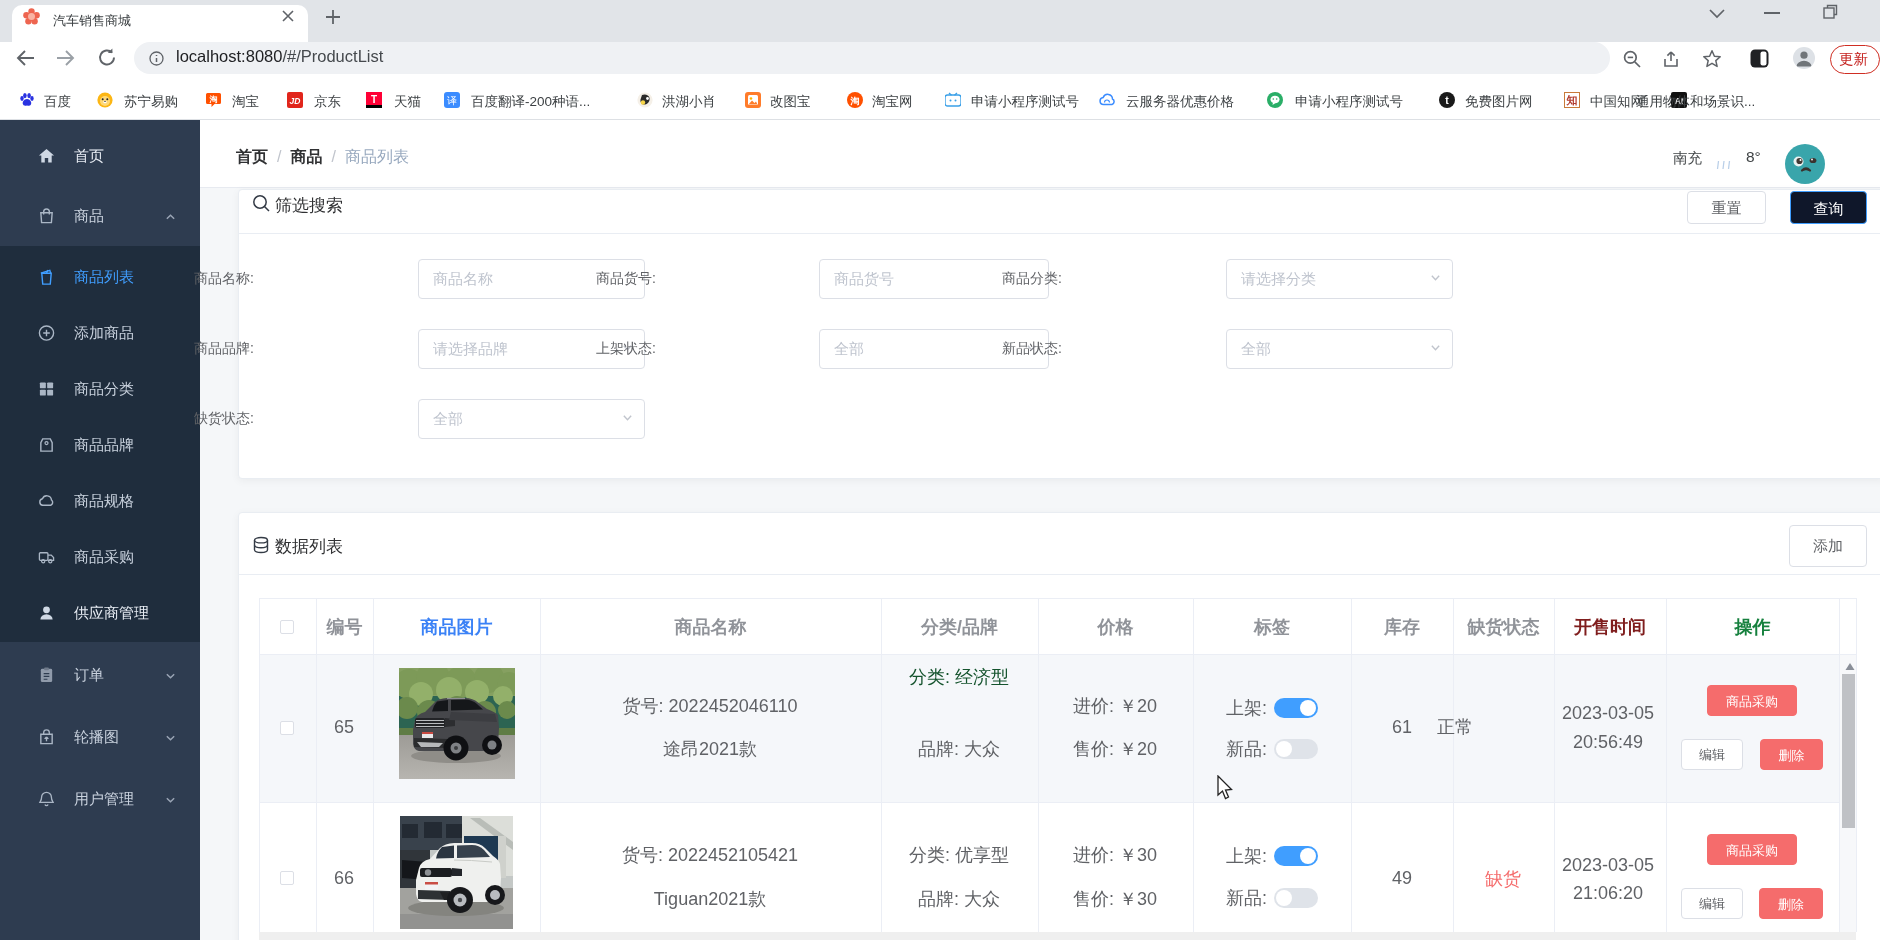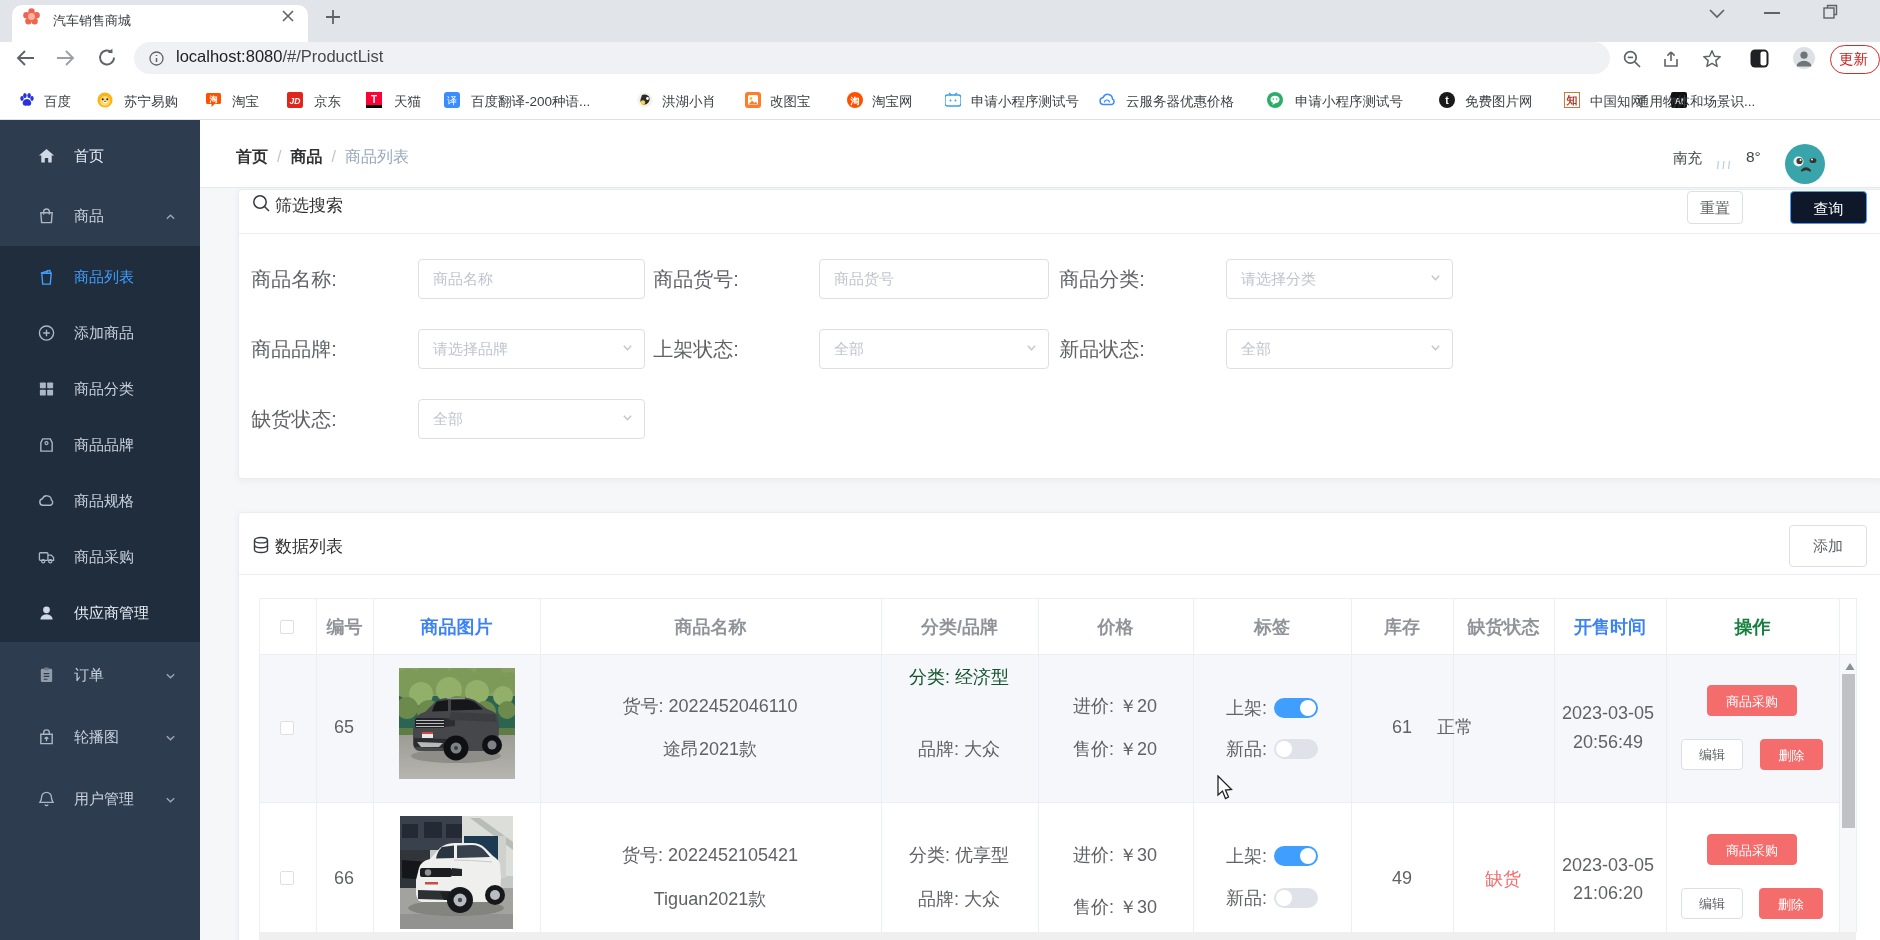--- a/index.html
+++ b/index.html
@@ -19,21 +19,21 @@
 .mi{position:absolute;left:74px;font-size:15px;color:#c9d2de;white-space:nowrap;transform:translateY(-50%);}
 .mic{position:absolute;left:38px;width:17px;height:17px;transform:translateY(-50%);}
 .chev{position:absolute;left:165px;width:11px;height:11px;transform:translateY(-50%);}
 #apphead{left:200px;top:120px;width:1680px;height:67px;background:#fff;border-bottom:1px solid #e7eaf0;}
 #main{left:200px;top:188px;width:1680px;height:752px;background:#f5f7f9;}
 .card{position:absolute;background:#fff;border:1px solid #e9edf2;border-radius:4px;box-shadow:0 2px 8px rgba(0,0,0,.05);}
 .cardtitle{position:absolute;font-size:17px;color:#303133;}
 .btn{position:absolute;box-sizing:border-box;border:1px solid #dcdfe6;border-radius:4px;background:#fff;color:#606266;text-align:center;}
 .btn.primary{background:#0f172a;border-color:#409eff;color:#fff;}
 .btn.danger{background:#f56c6c;border-color:#f56c6c;color:#fff;}
-.flabel{position:absolute;font-size:20px;color:#606266;text-align:center;transform:translateY(-50%);white-space:nowrap;}
+.flabel{position:absolute;font-size:14px;color:#606266;text-align:left;transform:translateY(-50%);white-space:nowrap;}
 .finput{position:absolute;box-sizing:border-box;height:40px;border:1px solid #dcdfe6;border-radius:4px;background:#fff;}
 .ph{position:absolute;left:15px;top:50%;transform:translateY(-50%);font-size:15px;color:#bfc4ce;white-space:nowrap;}
 .selarrow{position:absolute;right:12px;top:13px;width:11px;height:11px;}
 .ct{position:absolute;font-size:18px;color:#606266;white-space:nowrap;}
 .ctc{transform:translate(-50%,-50%);}
 .cbx{position:absolute;width:14px;height:14px;border:1px solid #dcdfe6;border-radius:2px;background:#fff;box-sizing:border-box;}
 .toggle{position:absolute;width:44px;height:20px;border-radius:10px;}
 .knob{position:absolute;top:2px;width:16px;height:16px;border-radius:50%;background:#fff;}
 </style>
 </head>
@@ -308,21 +308,21 @@
     </svg></div>
 
 <div class="abs" id="main"></div>
 
 <div class="card" style="left:238px;top:189px;width:1646px;height:288px;"></div>
 <svg class="abs" style="left:252px;top:194px" width="18" height="18" viewBox="0 0 18 18">
     <circle cx="8" cy="8" r="6.2" fill="none" stroke="#333a45" stroke-width="1.5"></circle>
     <path d="M12.5 12.5 L17 17" stroke="#333a45" stroke-width="1.5"></path>
   </svg>
 <div class="cardtitle" style="left:275px;top:194px;">筛选搜索</div>
-<div class="btn" style="left:1687px;top:191px;width:56px;height:33px;font-size:15px;line-height:31px;">重置</div>
+<div class="btn" style="left:1687px;top:191px;width:79px;height:33px;font-size:15px;line-height:31px;">重置</div>
 <div class="btn primary" style="left:1790px;top:191px;width:77px;height:33px;font-size:15px;line-height:33px;">查询</div>
 <div class="abs" style="left:239px;top:233px;width:1641px;height:1px;background:#e9edf3;"></div>
 
 <div class="flabel" style="left:194px;top:279px;width:200px;">商品名称:</div>
 <div class="finput" style="left:418px;top:259px;width:227px;"></div>
 <div class="abs" style="left:418px;top:259px;width:227px;height:40px;">
     <span class="ph">商品名称</span>
   </div>
 <div class="flabel" style="left:596px;top:279px;width:200px;">商品货号:</div>
 <div class="finput" style="left:819px;top:259px;width:230px;"></div>
@@ -404,21 +404,21 @@
 <div class="abs" style="left:1839px;top:598px;width:1px;height:334px;background:#ebeef5;"></div>
 <div class="abs" style="left:1856px;top:598px;width:1px;height:334px;background:#ebeef5;"></div>
 <div class="ct ctc" style="left:344.5px;top:627px;font-weight:bold;color:#909399;">编号</div>
 <div class="ct ctc" style="left:456.5px;top:627px;font-weight:bold;color:#3b82f6;">商品图片</div>
 <div class="ct ctc" style="left:710.5px;top:627px;font-weight:bold;color:#909399;">商品名称</div>
 <div class="ct ctc" style="left:959.5px;top:627px;font-weight:bold;color:#909399;">分类/品牌</div>
 <div class="ct ctc" style="left:1115.5px;top:627px;font-weight:bold;color:#909399;">价格</div>
 <div class="ct ctc" style="left:1272.0px;top:627px;font-weight:bold;color:#909399;">标签</div>
 <div class="ct ctc" style="left:1402.0px;top:627px;font-weight:bold;color:#909399;">库存</div>
 <div class="ct ctc" style="left:1503.5px;top:627px;font-weight:bold;color:#909399;">缺货状态</div>
-<div class="ct ctc" style="left:1610.0px;top:627px;font-weight:bold;color:#3b82f6;">开售时间</div>
+<div class="ct ctc" style="left:1610.0px;top:627px;font-weight:bold;color:#7f1d1d;">开售时间</div>
 <div class="ct ctc" style="left:1752.5px;top:627px;font-weight:bold;color:#15803d;">操作</div>
 <div class="cbx" style="left:280px;top:620px;"></div>
 <div class="cbx" style="left:280px;top:721px;"></div>
 <div class="cbx" style="left:280px;top:871px;"></div>
 <div class="abs" style="left:1840px;top:655px;width:16px;height:285px;background:#f7f8fa;"></div>
 <svg class="abs" style="left:1845px;top:662px" width="10" height="9" viewBox="0 0 10 9">
     <path d="M5 1 L9.5 8 H0.5 Z" fill="#8a8f98"></path>
   </svg>
 <div class="abs" style="left:1842px;top:674px;width:13px;height:154px;background:#bfc1c5;"></div>
 <div class="ct ctc" style="left:344px;top:727px;">65</div>
@@ -442,21 +442,21 @@
 <div class="ct ctc" style="left:1608px;top:742px;color:#606266;">20:56:49</div>
 <div class="btn danger" style="left:1707px;top:685px;width:90px;height:31px;font-size:13px;line-height:31px;">商品采购</div>
 <div class="btn" style="left:1681px;top:739px;width:62px;height:31px;font-size:13px;line-height:29px;">编辑</div>
 <div class="btn danger" style="left:1760px;top:739px;width:63px;height:31px;font-size:13px;line-height:31px;">删除</div>
 <div class="ct ctc" style="left:344px;top:878px;">66</div>
 <div class="ct ctc" style="left:710px;top:855px;color:#606266;">货号: 2022452105421</div>
 <div class="ct ctc" style="left:710px;top:899px;color:#606266;">Tiguan2021款</div>
 <div class="ct ctc" style="left:959px;top:855px;color:#606266;">分类: 优享型</div>
 <div class="ct ctc" style="left:959px;top:899px;color:#606266;">品牌: 大众</div>
 <div class="ct ctc" style="left:1115px;top:855px;color:#606266;">进价: ￥30</div>
-<div class="ct ctc" style="left:1115px;top:899px;color:#606266;margin-top:8px;">售价: ￥30</div>
+<div class="ct ctc" style="left:1115px;top:899px;color:#606266;">售价: ￥30</div>
 <div class="ct" style="left:1205px;top:856px;width:62px;text-align:right;transform:translateY(-50%);">上架:</div>
 <div class="toggle" style="left:1274px;top:846px;background:#409eff;">
     <span class="knob" style="right:2px;"></span>
   </div>
 <div class="ct" style="left:1205px;top:898px;width:62px;text-align:right;transform:translateY(-50%);">新品:</div>
 <div class="toggle" style="left:1274px;top:888px;background:#dfe3e9;">
     <span class="knob" style="left:2px;"></span>
   </div>
 <div class="ct ctc" style="left:1402px;top:878px;">49</div>
 <div class="ct ctc" style="left:1503px;top:879px;color:#f56c6c;">缺货</div>

